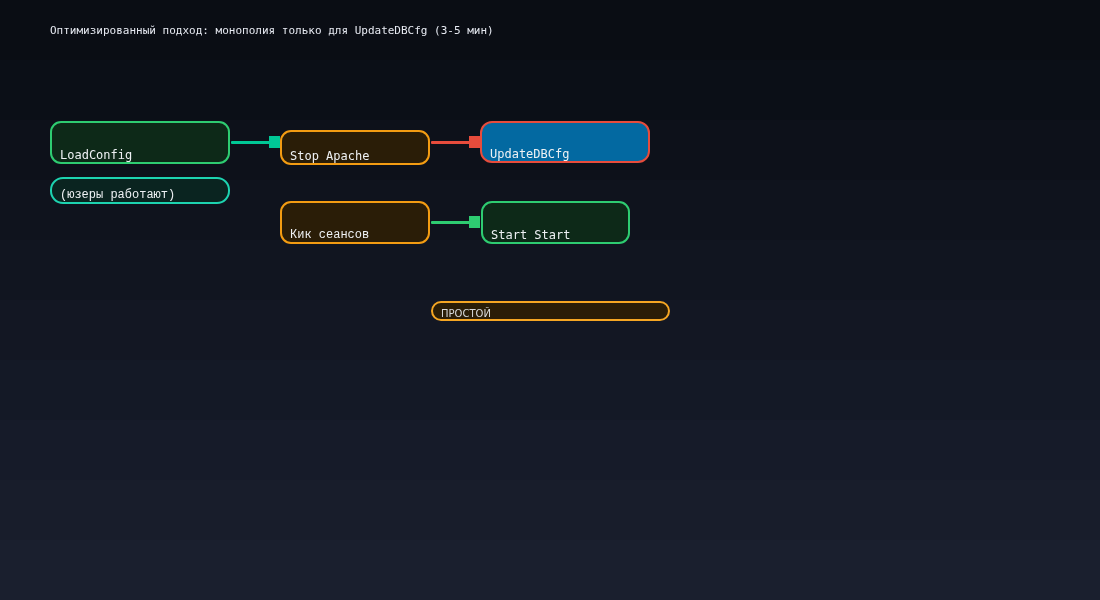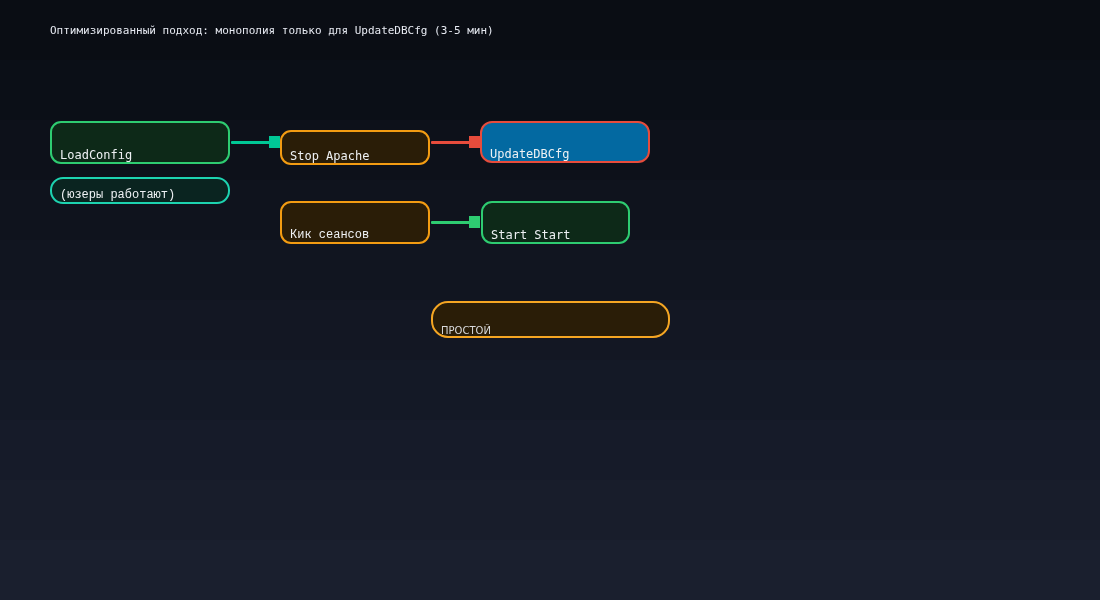--- a/index.html
+++ b/index.html
@@ -49,21 +49,21 @@
   .node-orange { border-color: #f39c12; background: #2a1d07; }
   .node-red    { border-color: #e74c3c; background: #0369a1; border-radius: 12px; }
 
   .n-loadconfig   { left: 50px;  top: 121px; width: 180px; height: 43px; }
   .n-users        { left: 50px;  top: 177px; width: 180px; height: 27px; font-family: Liberation Mono, monospace; }
   .n-stopapache   { left: 280px; top: 130px; width: 150px; height: 35px; }
   .n-updatedbcfg  { left: 480px; top: 121px; width: 170px; height: 42px; }
   .n-kicksessions { left: 280px; top: 201px; width: 150px; height: 43px; font-family: Liberation Mono, monospace; }
   .n-startapache  { left: 481px; top: 201px; width: 149px; height: 43px; }
   .n-downtime     {
-    left: 431px; top: 301px; width: 239px; height: 37px;
+    left: 431px; top: 301px; width: 239px; height: 20px;
     border-color: #f5a623; background: #2a1d07;
     font-family: "DejaVu Sans", "Liberation Sans", sans-serif;
     font-size: 10px; color: #d9dadc; border-radius: 17px;
   }
 
   .edge-line {
     position: absolute;
     height: 2.5px;
     border-radius: 1px;
   }

